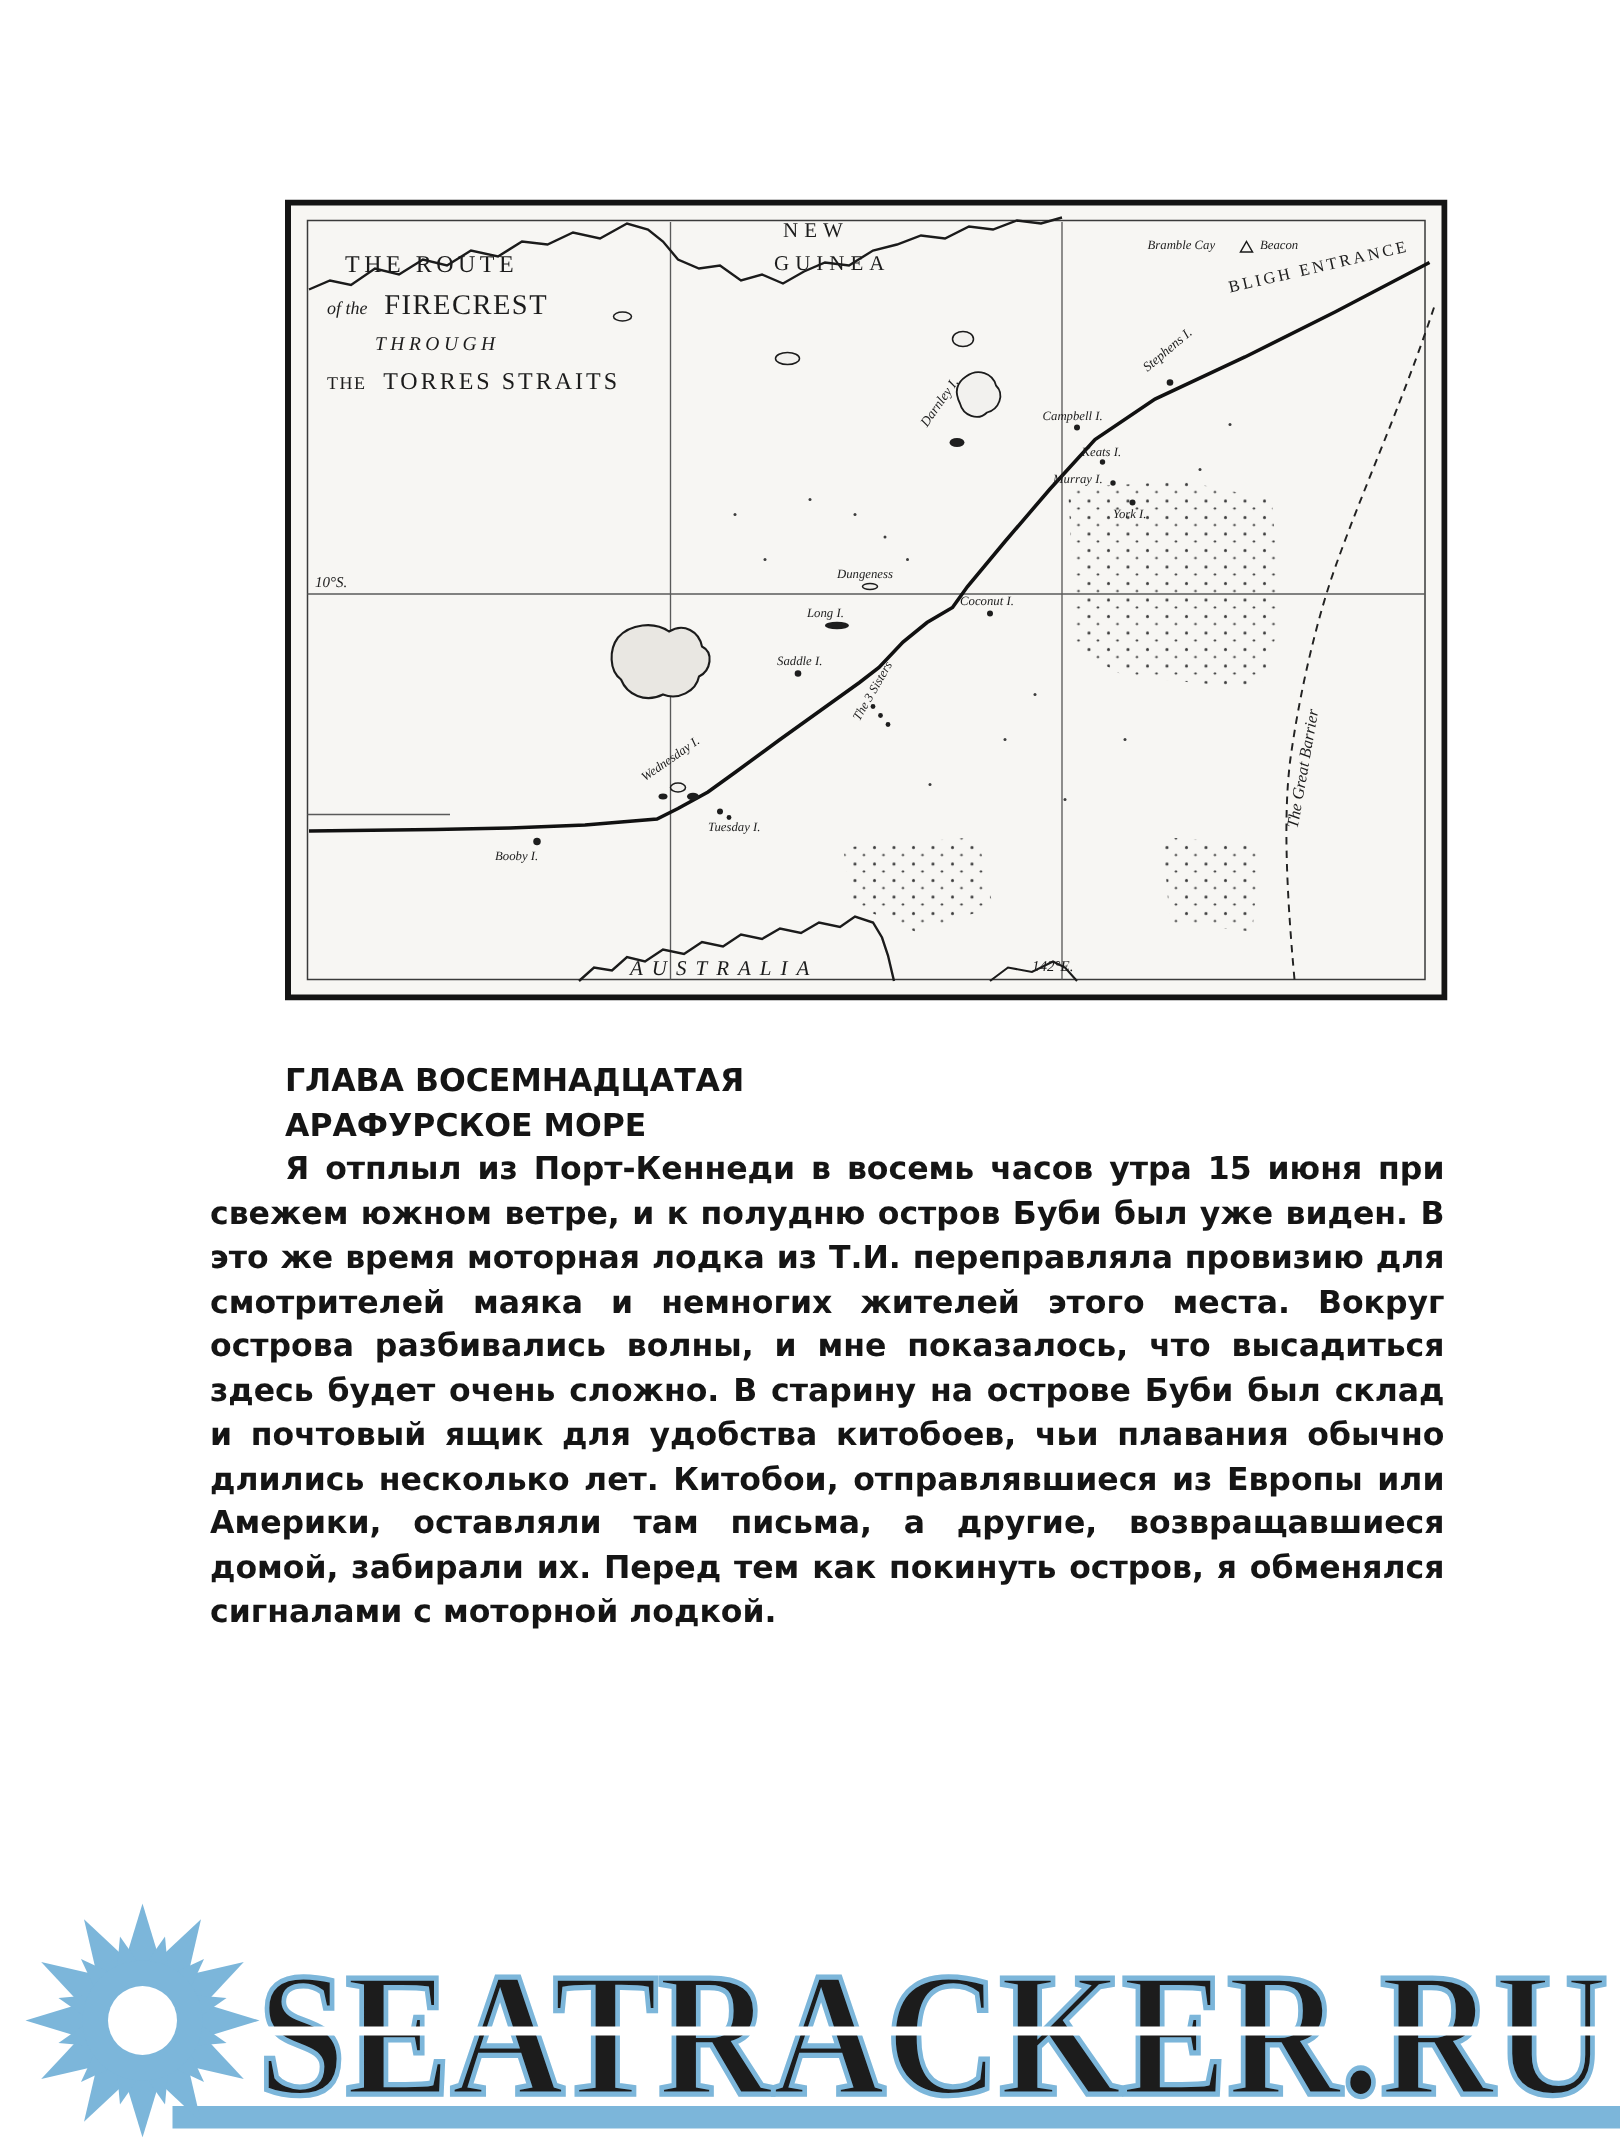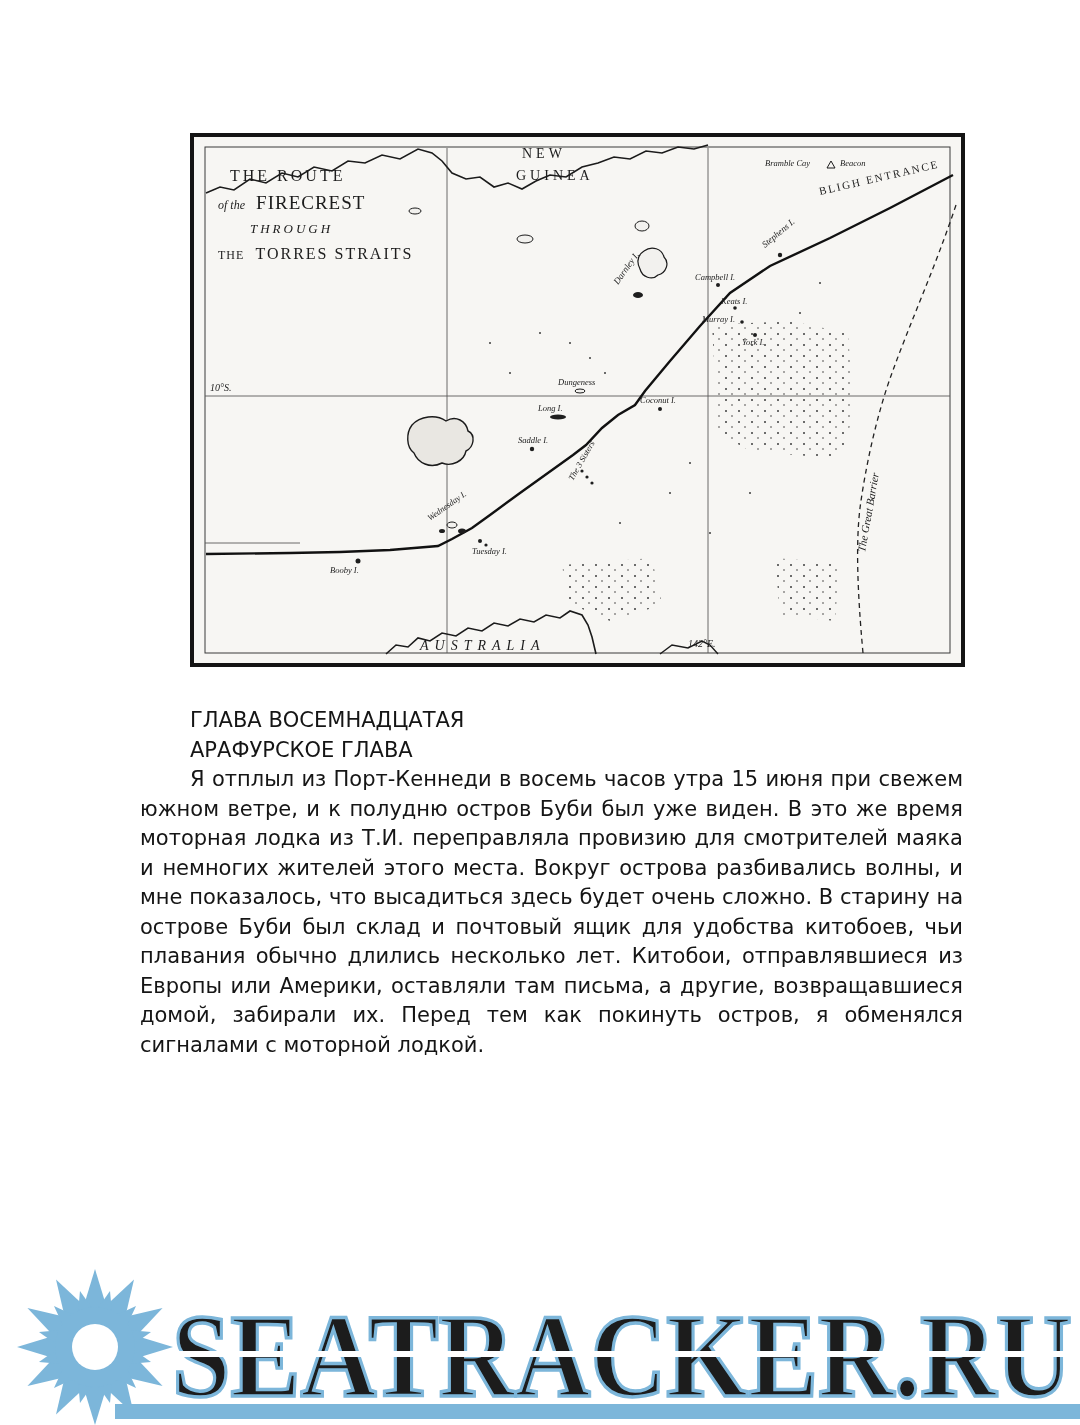--- a/index.html
+++ b/index.html
@@ -14,21 +14,21 @@
   .map-wrap svg { display:block; width:100%; height:100%; }
   svg text { fill:#1c1c1c; }
   .m-serif  { font-family:"Liberation Serif", serif; }
   .m-ital   { font-family:"Liberation Serif", serif; font-style:italic; }
 
   
   .article {
     position:absolute; left:140px; top:706px; width:823px;
     font-size:21px; line-height:29.5px; color:#151515;
   }
-  .article p { margin:0; text-indent:50px; }
+  .article p { margin:0; text-indent:50px;font-weight:bold; }
   .article p.body { text-align:justify; }
 
   
   .wm-bar {
     position:absolute; left:115px; top:1404px; width:965px; height:15px;
     background:#7cb6da;
   }
   .wm-text-svg { position:absolute; left:170px; top:1288px; width:910px; height:135px; }
   .wm-band {
     position:absolute; left:172px; top:1351px; width:906px; height:6px;
@@ -149,21 +149,21 @@
     <text class="m-ital" x="328" y="310" font-size="8.5">Saddle I.</text>
     <text class="m-ital" x="383" y="348" font-size="8.5" transform="rotate(-60 383 348)">The 3 Sisters</text>
     <text class="m-ital" x="240" y="388" font-size="8.5" transform="rotate(-35 240 388)">Wednesday I.</text>
     <text class="m-ital" x="282" y="421" font-size="8.5">Tuesday I.</text>
     <text class="m-ital" x="140" y="440" font-size="8.5">Booby I.</text>
   </svg>
 </div>
 
 <div class="article">
   <p>ГЛАВА ВОСЕМНАДЦАТАЯ</p>
-  <p>АРАФУРСКОЕ ГЛАВА</p>
+  <p>АРАФУРСКОЕ МОРЕ</p>
   <p class="body">Я отплыл из Порт-Кеннеди в восемь часов утра 15 июня при свежем южном ветре, и к полудню остров Буби был уже виден. В это же время моторная лодка из Т.И. переправляла провизию для смотрителей маяка и немногих жителей этого места. Вокруг острова разбивались волны, и мне показалось, что высадиться здесь будет очень сложно. В старину на острове Буби был склад и почтовый ящик для удобства китобоев, чьи плавания обычно длились несколько лет. Китобои, отправлявшиеся из Европы или Америки, оставляли там письма, а другие, возвращавшиеся домой, забирали их. Перед тем как покинуть остров, я обменялся сигналами с моторной лодкой.</p>
 </div>
 
 <div class="wm-bar"></div>
 
 <svg class="wm-text-svg" viewBox="0 0 910 135">
   <text x="2" y="108" textLength="900" lengthAdjust="spacingAndGlyphs" font-family="Liberation Serif, serif" font-weight="bold" font-size="118" fill="#fdfeff" stroke="#7cb6da" stroke-width="3.5">SEATRACKER.RU</text>
 </svg>
 <div class="wm-band"></div>
 

